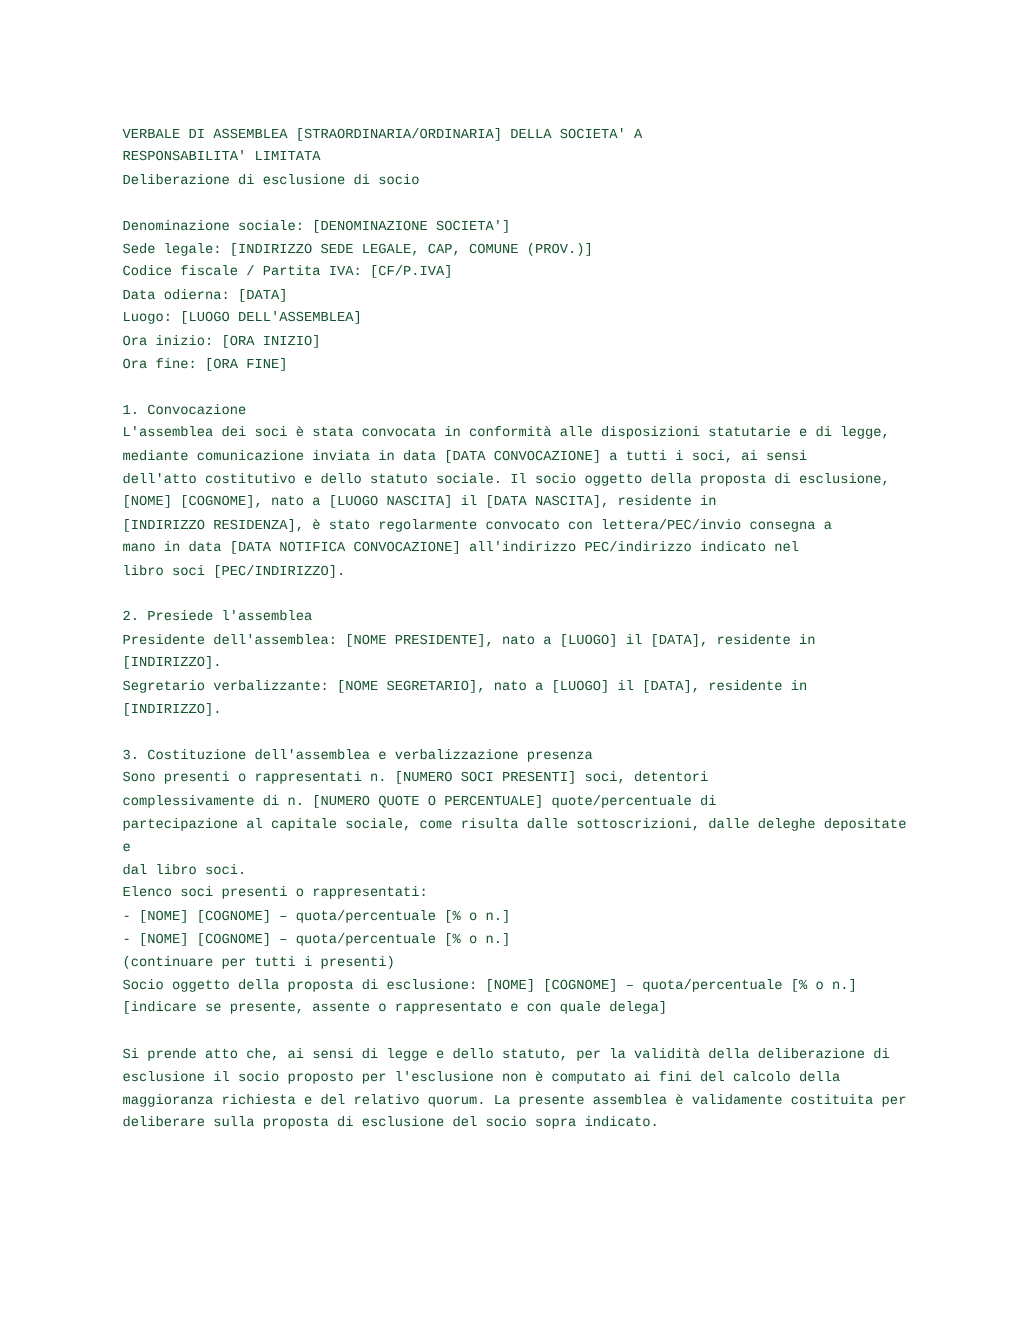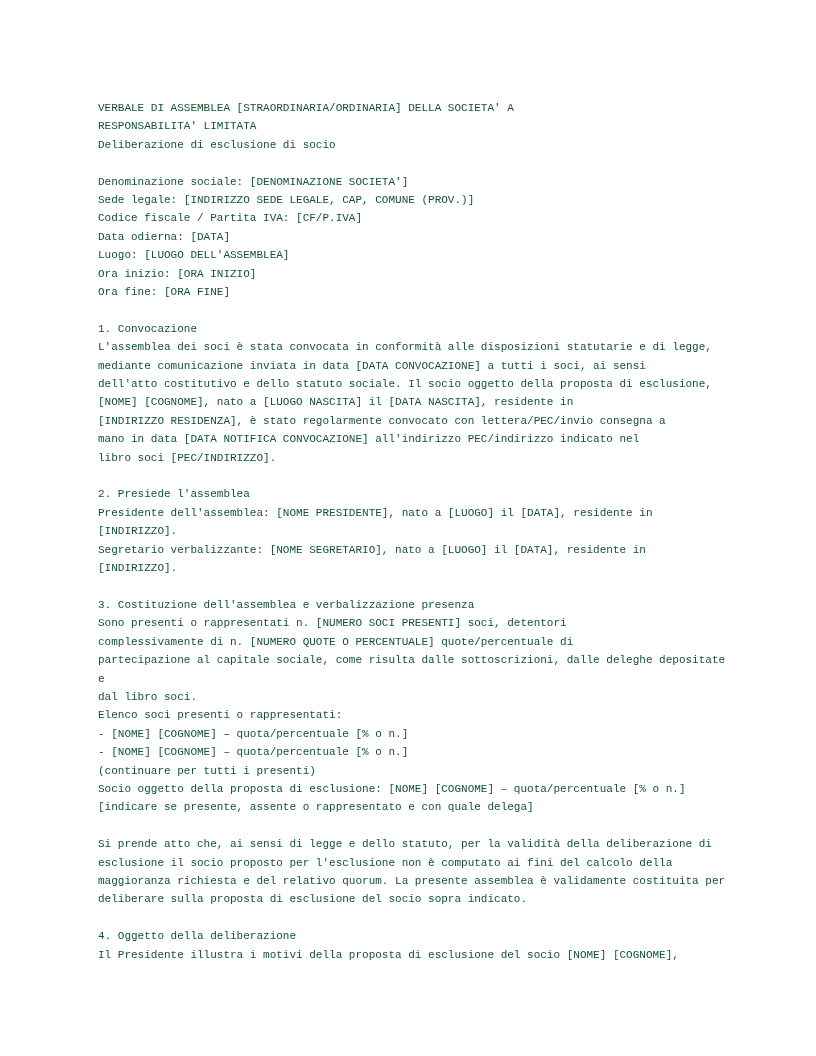--- a/index.html
+++ b/index.html
@@ -32,15 +32,14 @@
 <body>
 
 <div class="page">
   <div class="doc-body">
       <p>VERBALE DI ASSEMBLEA [STRAORDINARIA/ORDINARIA] DELLA SOCIETA' A<br>RESPONSABILITA' LIMITATA<br>Deliberazione di esclusione di socio</p>
       <p>Denominazione sociale: [DENOMINAZIONE SOCIETA']<br>Sede legale: [INDIRIZZO SEDE LEGALE, CAP, COMUNE (PROV.)]<br>Codice fiscale / Partita IVA: [CF/P.IVA]<br>Data odierna: [DATA]<br>Luogo: [LUOGO DELL'ASSEMBLEA]<br>Ora inizio: [ORA INIZIO]<br>Ora fine: [ORA FINE]</p>
       <p>1. Convocazione<br>L'assemblea dei soci è stata convocata in conformità alle disposizioni statutarie e di legge,<br>mediante comunicazione inviata in data [DATA CONVOCAZIONE] a tutti i soci, ai sensi<br>dell'atto costitutivo e dello statuto sociale. Il socio oggetto della proposta di esclusione,<br>[NOME] [COGNOME], nato a [LUOGO NASCITA] il [DATA NASCITA], residente in<br>[INDIRIZZO RESIDENZA], è stato regolarmente convocato con lettera/PEC/invio consegna a<br>mano in data [DATA NOTIFICA CONVOCAZIONE] all'indirizzo PEC/indirizzo indicato nel<br>libro soci [PEC/INDIRIZZO].</p>
       <p>2. Presiede l'assemblea<br>Presidente dell'assemblea: [NOME PRESIDENTE], nato a [LUOGO] il [DATA], residente in<br>[INDIRIZZO].<br>Segretario verbalizzante: [NOME SEGRETARIO], nato a [LUOGO] il [DATA], residente in<br>[INDIRIZZO].</p>
       <p>3. Costituzione dell'assemblea e verbalizzazione presenza<br>Sono presenti o rappresentati n. [NUMERO SOCI PRESENTI] soci, detentori<br>complessivamente di n. [NUMERO QUOTE O PERCENTUALE] quote/percentuale di<br>partecipazione al capitale sociale, come risulta dalle sottoscrizioni, dalle deleghe depositate e<br>dal libro soci.<br>Elenco soci presenti o rappresentati:<br>- [NOME] [COGNOME] – quota/percentuale [% o n.]<br>- [NOME] [COGNOME] – quota/percentuale [% o n.]<br>(continuare per tutti i presenti)<br>Socio oggetto della proposta di esclusione: [NOME] [COGNOME] – quota/percentuale [% o n.]<br>[indicare se presente, assente o rappresentato e con quale delega]</p>
       <p>Si prende atto che, ai sensi di legge e dello statuto, per la validità della deliberazione di<br>esclusione il socio proposto per l'esclusione non è computato ai fini del calcolo della<br>maggioranza richiesta e del relativo quorum. La presente assemblea è validamente costituita per<br>deliberare sulla proposta di esclusione del socio sopra indicato.</p>
-      <p>4. Oggetto della deliberazione<br>Il Presidente illustra i motivi della proposta di esclusione del socio [NOME] [COGNOME],</p>
     </div>
 </div>
 
 </body></html>

